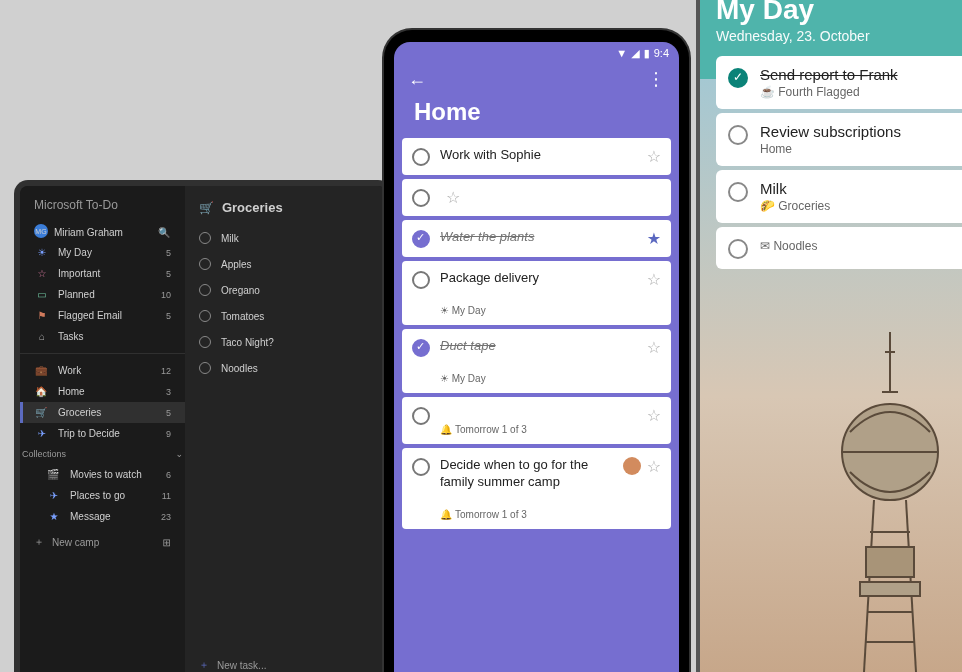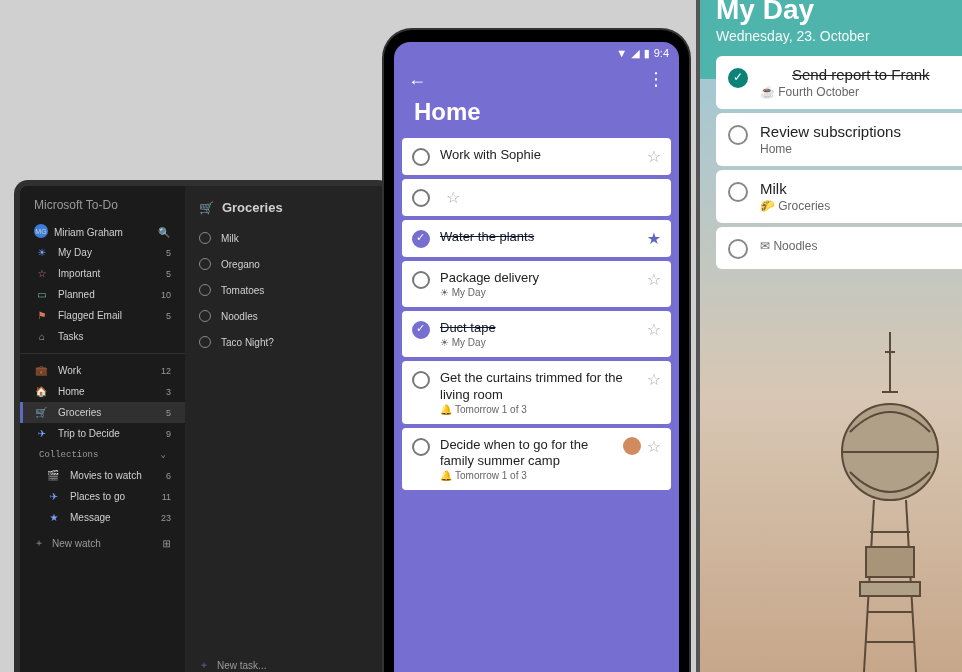--- a/index.html
+++ b/index.html
@@ -29,21 +29,21 @@
   .d-brand { font-size:12px; color:var(--desktop-sub); padding:4px 14px 8px;}
   .d-user { display:flex; align-items:flex-end; padding:4px 14px;}
   .d-user .av { width:14px;height:14px;border-radius:50%;background:#3b7dd8;display:flex;align-items:center;justify-content:center;font-size:7px;margin-right:6px;}
   .d-user .srch { margin-left:auto; color:var(--desktop-sub);}
   .d-item { display:flex;align-items:center;padding:5px 14px;color:var(--desktop-text);position:relative;}
   .d-item .ico{width:16px;text-align:center;font-size:10px;margin-right:8px;color:#7aa0ff;}
   .d-item .cnt{margin-left:auto;color:var(--desktop-sub);font-size:9px;}
   .d-item.active{background:#303030;}
   .d-item.active::before{content:"";position:absolute;left:0;top:0;bottom:0;width:3px;background:var(--accent-blue);}
   .d-divider{height:1px;background:#303030;margin:6px 0;}
-  .d-section-title{display:flex;align-items:center;padding:5px 19px;color:var(--desktop-sub);font-size:9px;font-family:Liberation Mono, monospace;}
+  .d-section-title{display:flex;align-items:center;padding:5px 2px;color:var(--desktop-sub);font-size:9px;}
   .d-section-title .chev{margin-left:auto;}
   .d-newlist{display:flex;align-items:center;padding:8px 14px;color:var(--desktop-sub);}
   .d-newlist .plus{margin-right:8px;}
   .d-newlist .add{margin-left:auto;}
   .d-main{flex:1;background:var(--desktop-panel);display:flex;flex-direction:column;padding:10px 0;}
   .d-main .title{display:flex;align-items:center;font-size:13px;font-weight:600;padding:4px 14px 10px;}
   .d-main .title .ico{margin-right:8px;font-size:12px;}
   .d-task{display:flex;align-items:center;padding:7px 14px;font-size:10px;}
   .d-task .circ{width:12px;height:12px;border:1.5px solid #888;border-radius:50%;margin-right:10px;}
   .d-newtask{margin-top:auto;display:flex;align-items:center;padding:10px 14px;color:var(--desktop-sub);font-size:10px;}
@@ -56,41 +56,41 @@
   .statusbar{height:22px;display:flex;justify-content:flex-end;align-items:center;padding:0 10px;color:#fff;font-size:11px;gap:4px;}
   .hdr{display:flex;align-items:center;color:#fff;padding:4px 14px 2px;}
   .hdr .back{font-size:18px;}
   .hdr .more{margin-left:auto;font-size:18px;}
   .ptitle{color:#fff;font-size:24px;font-weight:700;padding:6px 20px 12px;}
   .tasks{padding:0 8px;display:flex;flex-direction:column;gap:4px;}
   .task{background:#fff;border-radius:4px;display:flex;align-items:flex-start;padding:9px 10px;font-size:13px;color:var(--text-dark);}
   .task .chk{width:18px;height:18px;border:2px solid #777;border-radius:50%;margin-right:10px;flex-shrink:0;margin-top:1px;}
   .task.done .chk{background:var(--accent-purple);border-color:var(--accent-purple);position:relative;}
   .task.done .chk::after{content:"✓";color:#fff;font-size:11px;position:absolute;left:2px;top:-1px;}
-  .task.done .tt{text-decoration:line-through;color:#0f172a;}
+  .task.done .tt{text-decoration:line-through;color:#737373;font-style:italic;}
   .task .body{flex:1;}
   .task .tt{line-height:1.3;}
-  .task .sub{font-size:10px;color:var(--text-mid);margin-top:0;}
+  .task .sub{font-size:10px;color:var(--text-mid);margin-top:18px;}
   .task .star{font-size:16px;color:#aaa;margin-left:6px;}
   .task .star.filled{color:var(--star-filled);}
   .task .av-sm{width:18px;height:18px;border-radius:50%;background:#d28b5e;margin-left:6px;}
 
   
   .phone-b{position:absolute;left:696px;top:-16px;width:268px;height:688px;background:#fff;border-left:4px solid #555;}
   .phone-b .bg{position:absolute;inset:0;background:linear-gradient(#4fb4ab 0%,#4fb4ab 95px,#a5c8d2 95px,#d8c7b4 60%,#c7a78a 100%);}
   .tower{position:absolute;bottom:0;right:4px;width:140px;height:340px;}
   .pb-content{position:relative;padding:10px 0 0 16px;color:#fff;}
   .pb-title{font-size:28px;font-weight:700;margin:0;}
   .pb-date{font-size:14px;opacity:.95;margin:2px 0 12px;}
   .pb-tasks{display:flex;flex-direction:column;gap:4px;padding-right:0;}
   .pb-task{background:#fff;border-radius:6px 0 0 6px;display:flex;align-items:flex-start;padding:10px 12px;color:var(--text-dark);font-size:15px;}
   .pb-task .chk{width:20px;height:20px;border:2px solid #888;border-radius:50%;margin-right:12px;flex-shrink:0;margin-top:2px;}
   .pb-task.done .chk{background:var(--teal);border-color:var(--teal);position:relative;}
   .pb-task.done .chk::after{content:"✓";color:#fff;font-size:12px;position:absolute;left:3px;top:0;}
-  .pb-task.done .tt{text-decoration:line-through;margin-left:32px;}
+  .pb-task.done .tt{text-decoration:line-through;}
   .pb-task .sub{font-size:12px;color:var(--text-mid);margin-top:2px;}
 </style>
 </head>
 <body>
 
 <div class="desktop">
   <div class="d-sidebar">
     <div class="d-brand">Microsoft To-Do</div>
     <div class="d-user">
       <div class="av">MG</div>
@@ -163,49 +163,53 @@
           <span class="cnt">11</span>
         </div>
         <div class="d-item" style="padding-left: 26px;">
           <span class="ico">★</span>
           <span>Message</span>
           <span class="cnt">23</span>
         </div>
       </div>
     <div class="d-newlist">
       <span class="plus">＋</span>
-      <span>New watch</span>
+      <span>New camp</span>
       <span class="add">⊞</span>
     </div>
   </div>
   <div class="d-main">
     <div class="title">
       <span class="ico">🛒</span>
       <span>Groceries</span>
     </div>
     <div id="d-tasks">
         <div class="d-task">
           <span class="circ"></span>
           <span>Milk</span>
         </div>
         <div class="d-task">
           <span class="circ"></span>
+          <span>Apples</span>
+        </div>
+        <div class="d-task">
+          <span class="circ"></span>
           <span>Oregano</span>
         </div>
         <div class="d-task">
           <span class="circ"></span>
           <span>Tomatoes</span>
         </div>
         <div class="d-task">
           <span class="circ"></span>
+          <span>Taco Night?</span>
+        </div>
+        <div class="d-task">
+          <span class="circ"></span>
           <span>Noodles</span>
-        </div>
-        <div class="d-task">
-          <span class="circ"></span>
-          <span>Taco Night?</span>
         </div>
       </div>
     <div class="d-newtask">
       <span class="plus">＋</span>
       <span>New task...</span>
     </div>
   </div>
 </div>
 
 <div class="phone-a">
@@ -252,21 +256,20 @@
           <span class="chk"></span>
           <div class="body">
             <div class="tt">Duct tape</div>
             <div class="sub">☀ My Day</div>
           </div>
           <span class="star">☆</span>
         </div>
         <div class="task">
           <span class="chk"></span>
           <div class="body">
-            <div class="tt">Get the curtains trimmed for the living room</div>
             <div class="sub">🔔 Tomorrow 1 of 3</div>
           </div>
           <span class="star">☆</span>
         </div>
         <div class="task">
           <span class="chk"></span>
           <div class="body">
             <div class="tt">Decide when to go for the family summer camp</div>
             <div class="sub">🔔 Tomorrow 1 of 3</div>
           </div>
@@ -296,21 +299,21 @@
     <line x1="46" y1="310" x2="94" y2="310"></line>
   </svg>
   <div class="pb-content">
     <h1 class="pb-title">My Day</h1>
     <div class="pb-date">Wednesday, 23. October</div>
     <div class="pb-tasks" id="pb-tasks">
         <div class="pb-task done">
           <span class="chk"></span>
           <div class="body">
             <div class="tt">Send report to Frank</div>
-            <div class="sub">☕ Fourth October</div>
+            <div class="sub">☕ Fourth Flagged</div>
           </div>
         </div>
         <div class="pb-task">
           <span class="chk"></span>
           <div class="body">
             <div class="tt">Review subscriptions</div>
             <div class="sub">Home</div>
           </div>
         </div>
         <div class="pb-task">

